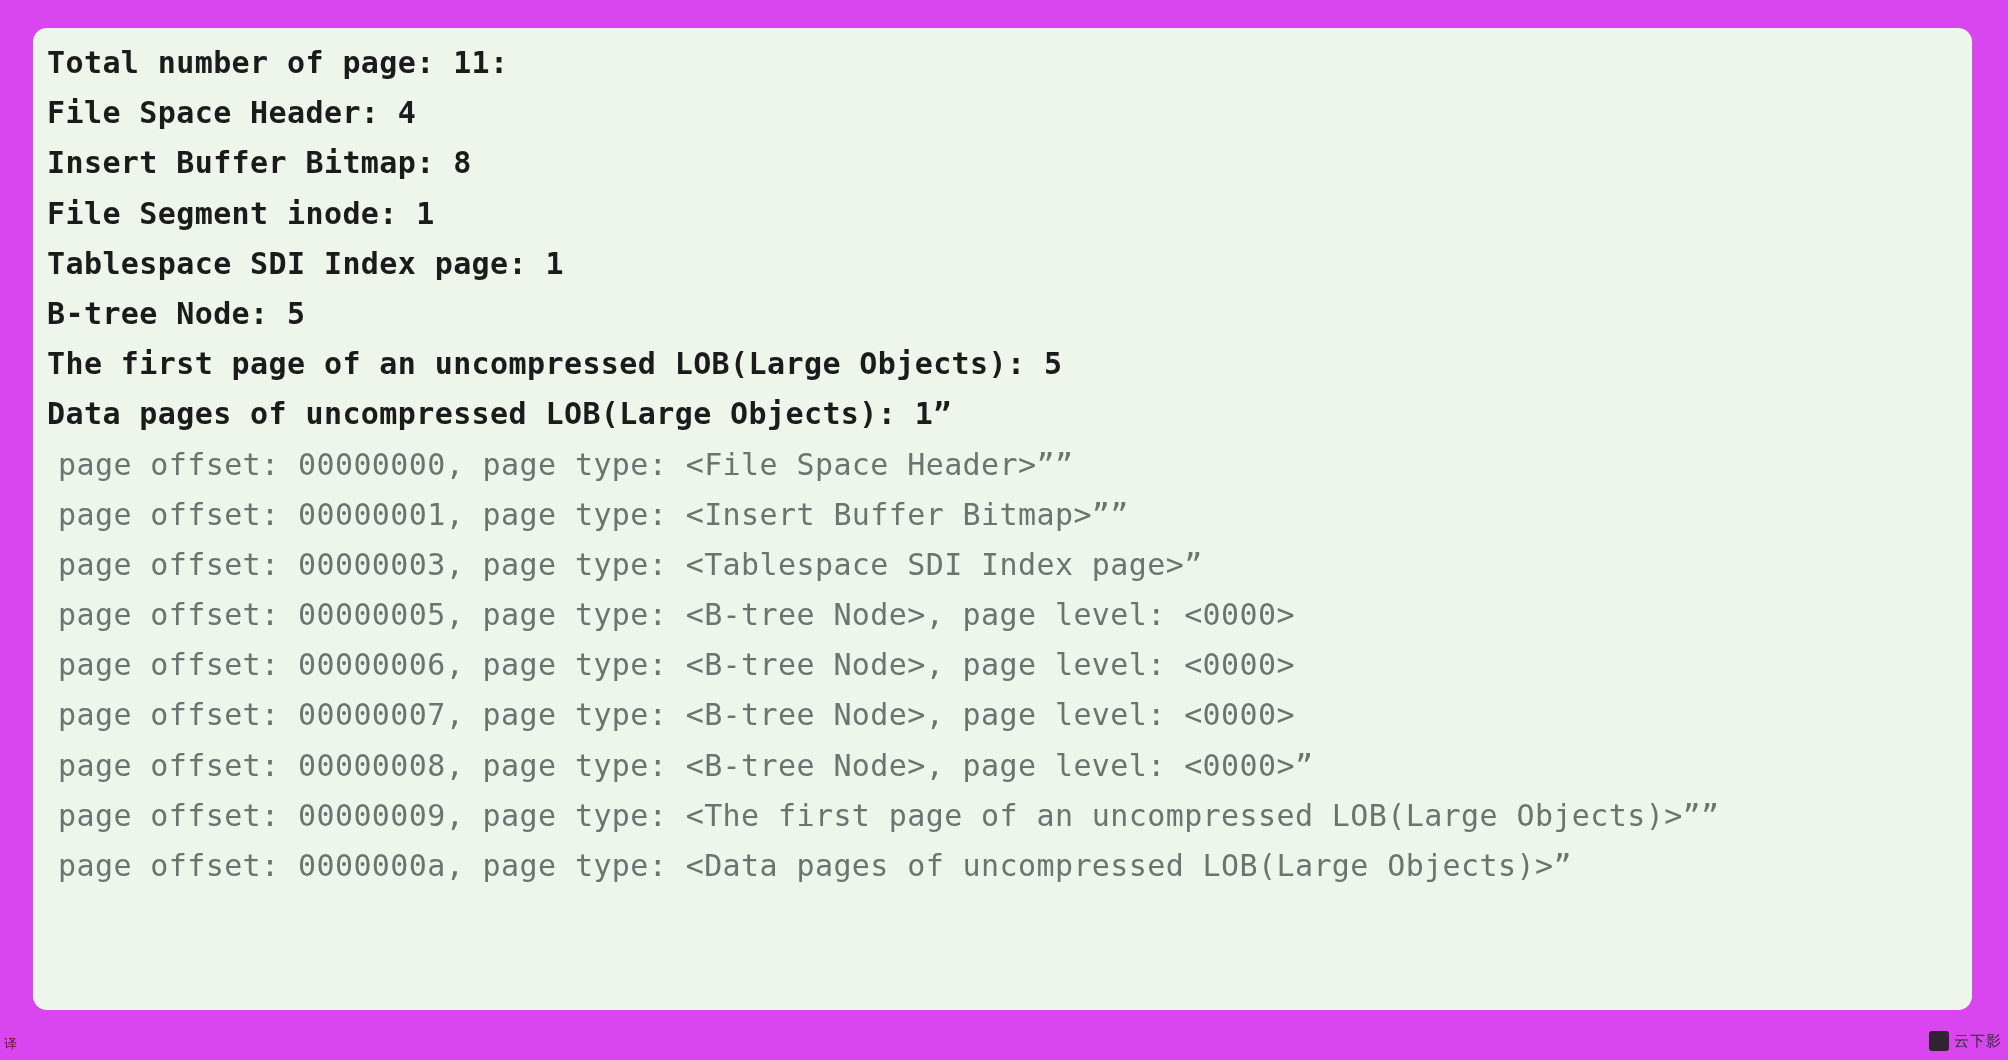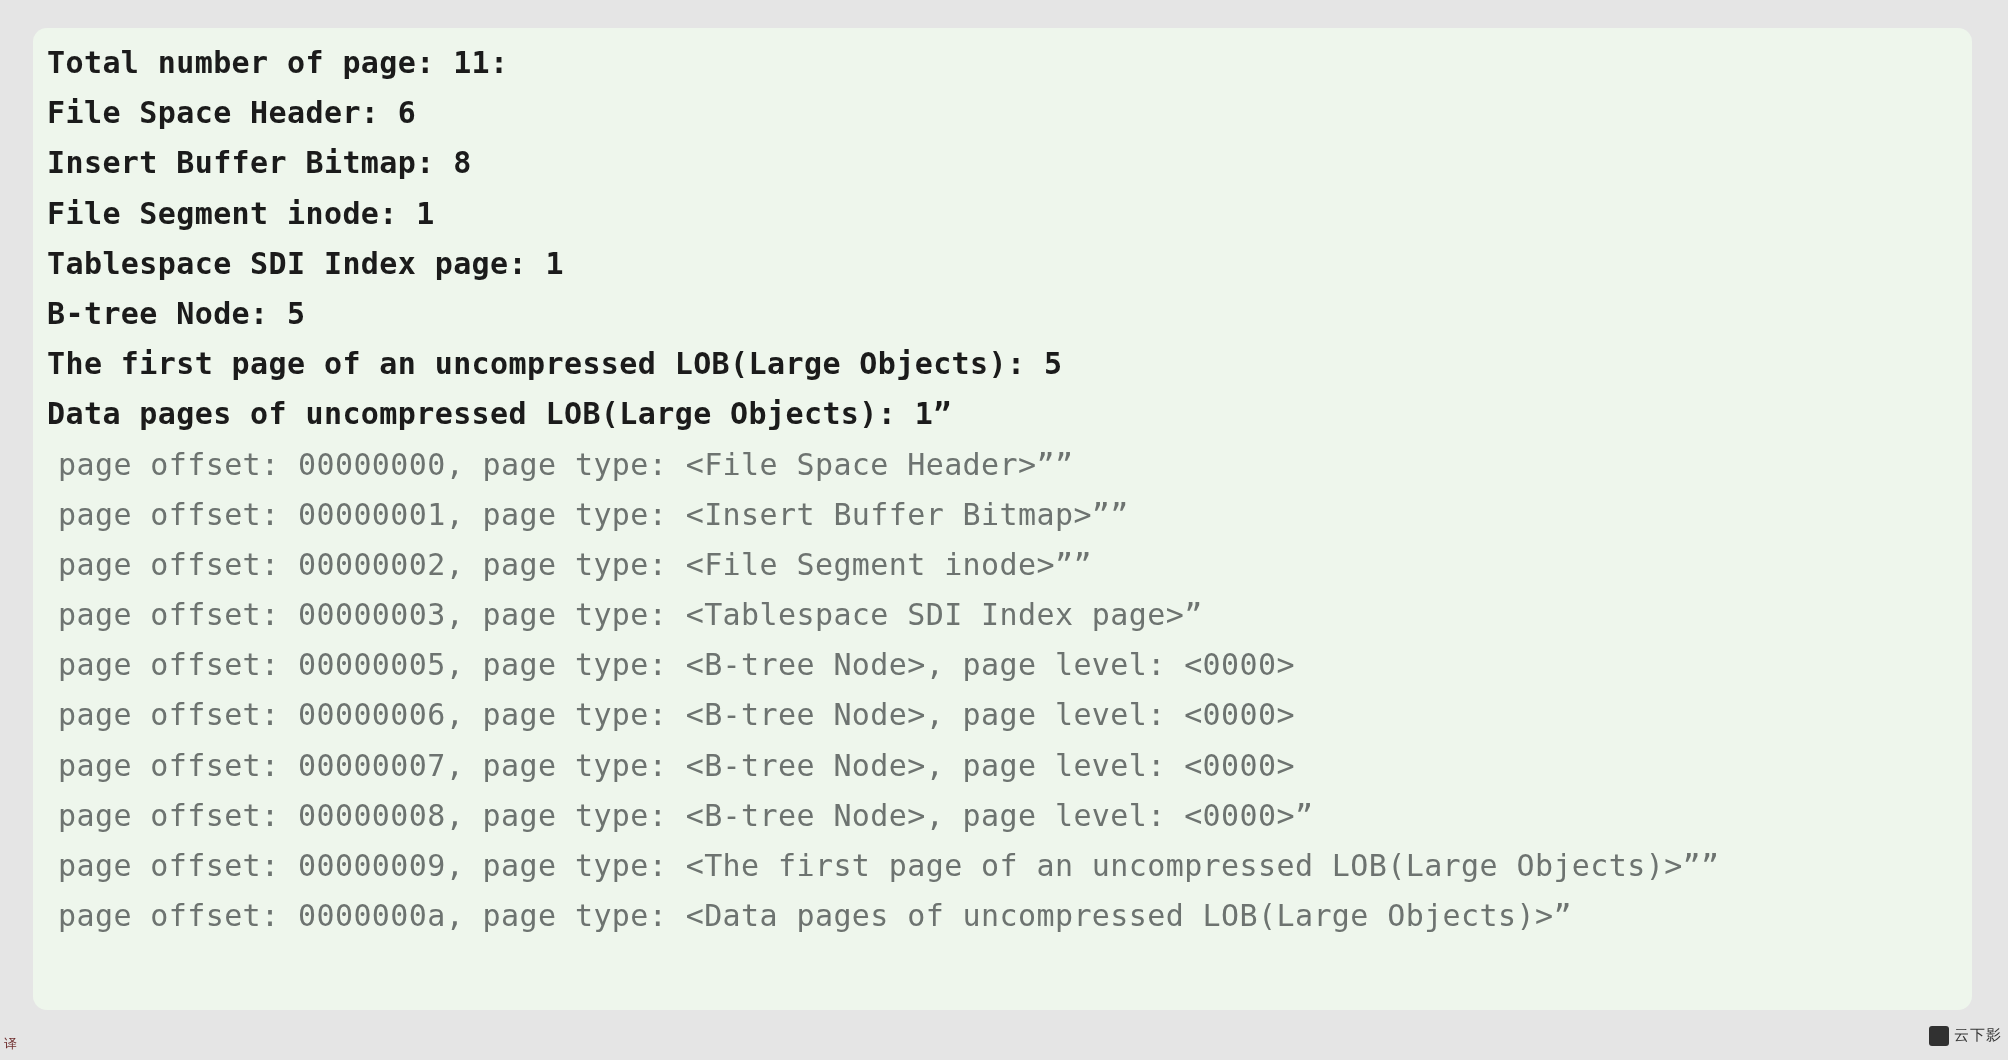--- a/index.html
+++ b/index.html
@@ -11,21 +11,21 @@
     width: 2008px;
     height: 1060px;
     overflow: hidden;
     font-family: "DejaVu Sans Mono", monospace;
   }
 
   #screen {
     position: relative;
     width: 2008px;
     height: 1060px;
-    background: #e5e5e5;
+    background: #d946ef;
   }
 
   
   #output-panel {
     position: absolute;
     left: 33px;
     top: 28px;
     width: 1939px;
     height: 982px;
     background: #eef6ec;
@@ -76,20 +76,21 @@
     opacity: 0.85;
   }
 
   #watermark {
     position: absolute;
     right: 6px;
     bottom: 4px;
     width: 112px;
     height: 30px;
     display: flex;
+    align-items: center;
     justify-content: flex-end;
     gap: 5px;
     color: #1a1a1a;
     font-family: "DejaVu Sans", sans-serif;
     font-size: 15px;
     letter-spacing: 1px;
     opacity: 0.92;
     overflow: hidden;
   }
   #watermark .wm-badge {
@@ -106,31 +107,30 @@
 </style>
 </head>
 <body>
 
 <div id="screen">
 
   <div id="output-panel">
     <div id="output-lines">
 
       <div class="out-line summary">Total number of page: 11:</div>
-      <div class="out-line summary">File Space Header: 6</div>
+      <div class="out-line summary">File Space Header: 4</div>
       <div class="out-line summary">Insert Buffer Bitmap: 8</div>
       <div class="out-line summary">File Segment inode: 1</div>
       <div class="out-line summary">Tablespace SDI Index page: 1</div>
       <div class="out-line summary">B-tree Node: 5</div>
       <div class="out-line summary">The first page of an uncompressed LOB(Large Objects): 5</div>
       <div class="out-line summary">Data pages of uncompressed LOB(Large Objects): 1”</div>
 
       <div class="out-line detail">page offset: 00000000, page type: &lt;File Space Header&gt;””</div>
       <div class="out-line detail">page offset: 00000001, page type: &lt;Insert Buffer Bitmap&gt;””</div>
-      <div class="out-line detail">page offset: 00000002, page type: &lt;File Segment inode&gt;””</div>
       <div class="out-line detail">page offset: 00000003, page type: &lt;Tablespace SDI Index page&gt;”</div>
       <div class="out-line detail">page offset: 00000005, page type: &lt;B-tree Node&gt;, page level: &lt;0000&gt;</div>
       <div class="out-line detail">page offset: 00000006, page type: &lt;B-tree Node&gt;, page level: &lt;0000&gt;</div>
       <div class="out-line detail">page offset: 00000007, page type: &lt;B-tree Node&gt;, page level: &lt;0000&gt;</div>
       <div class="out-line detail">page offset: 00000008, page type: &lt;B-tree Node&gt;, page level: &lt;0000&gt;”</div>
       <div class="out-line detail">page offset: 00000009, page type: &lt;The first page of an uncompressed LOB(Large Objects)&gt;””</div>
       <div class="out-line detail">page offset: 0000000a, page type: &lt;Data pages of uncompressed LOB(Large Objects)&gt;”</div>
 
     </div>
   </div>

